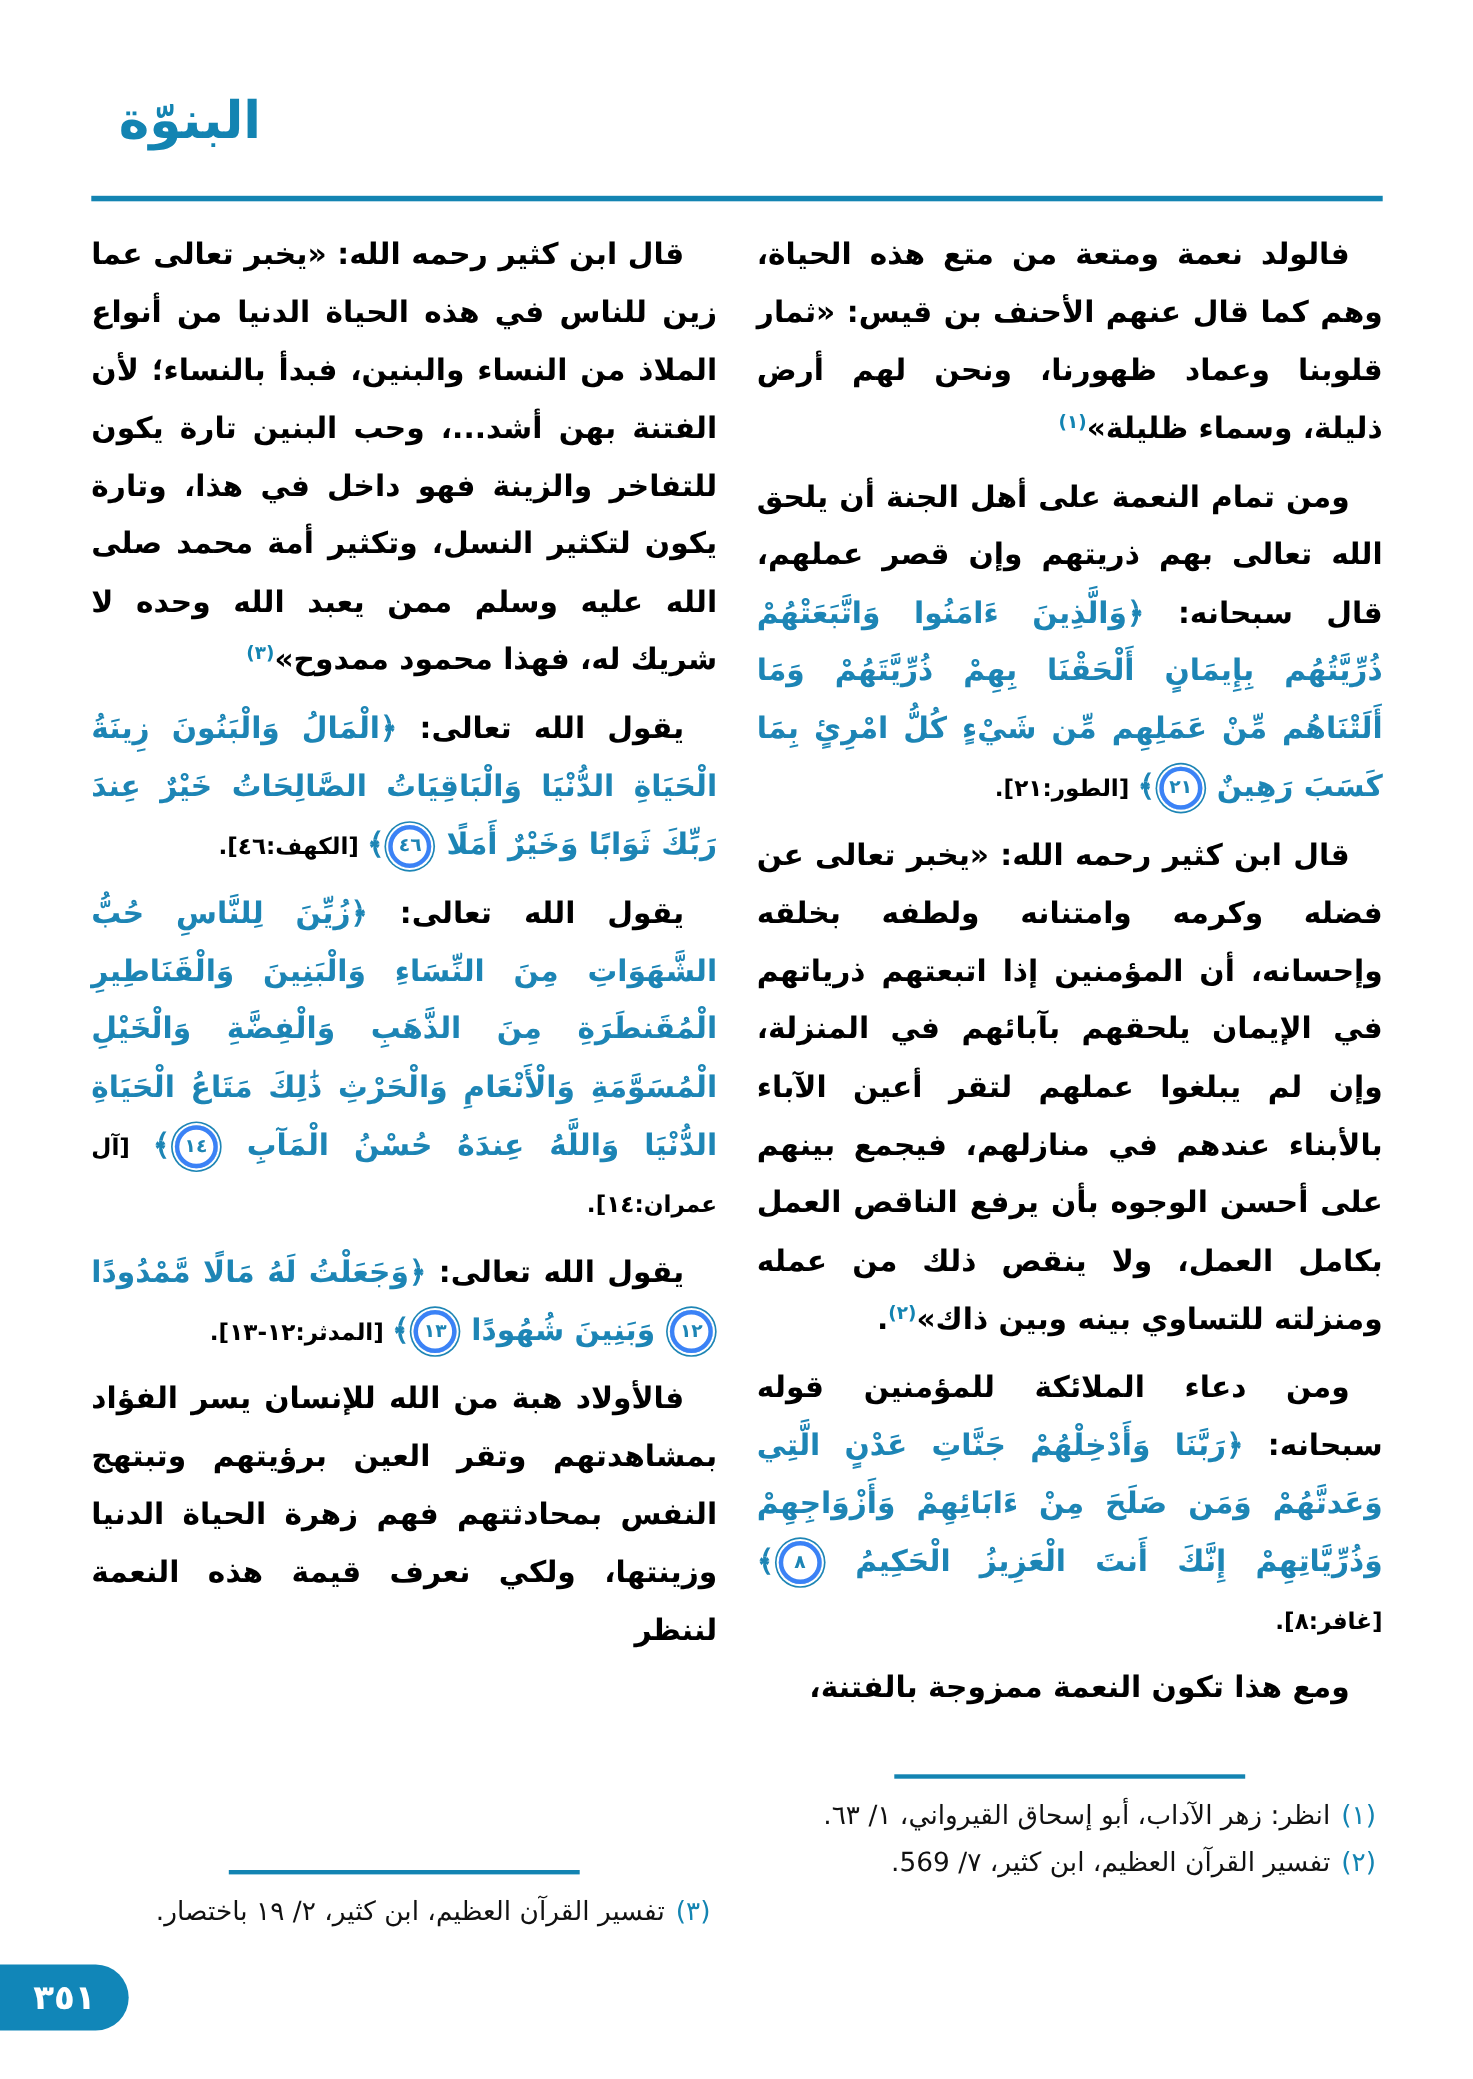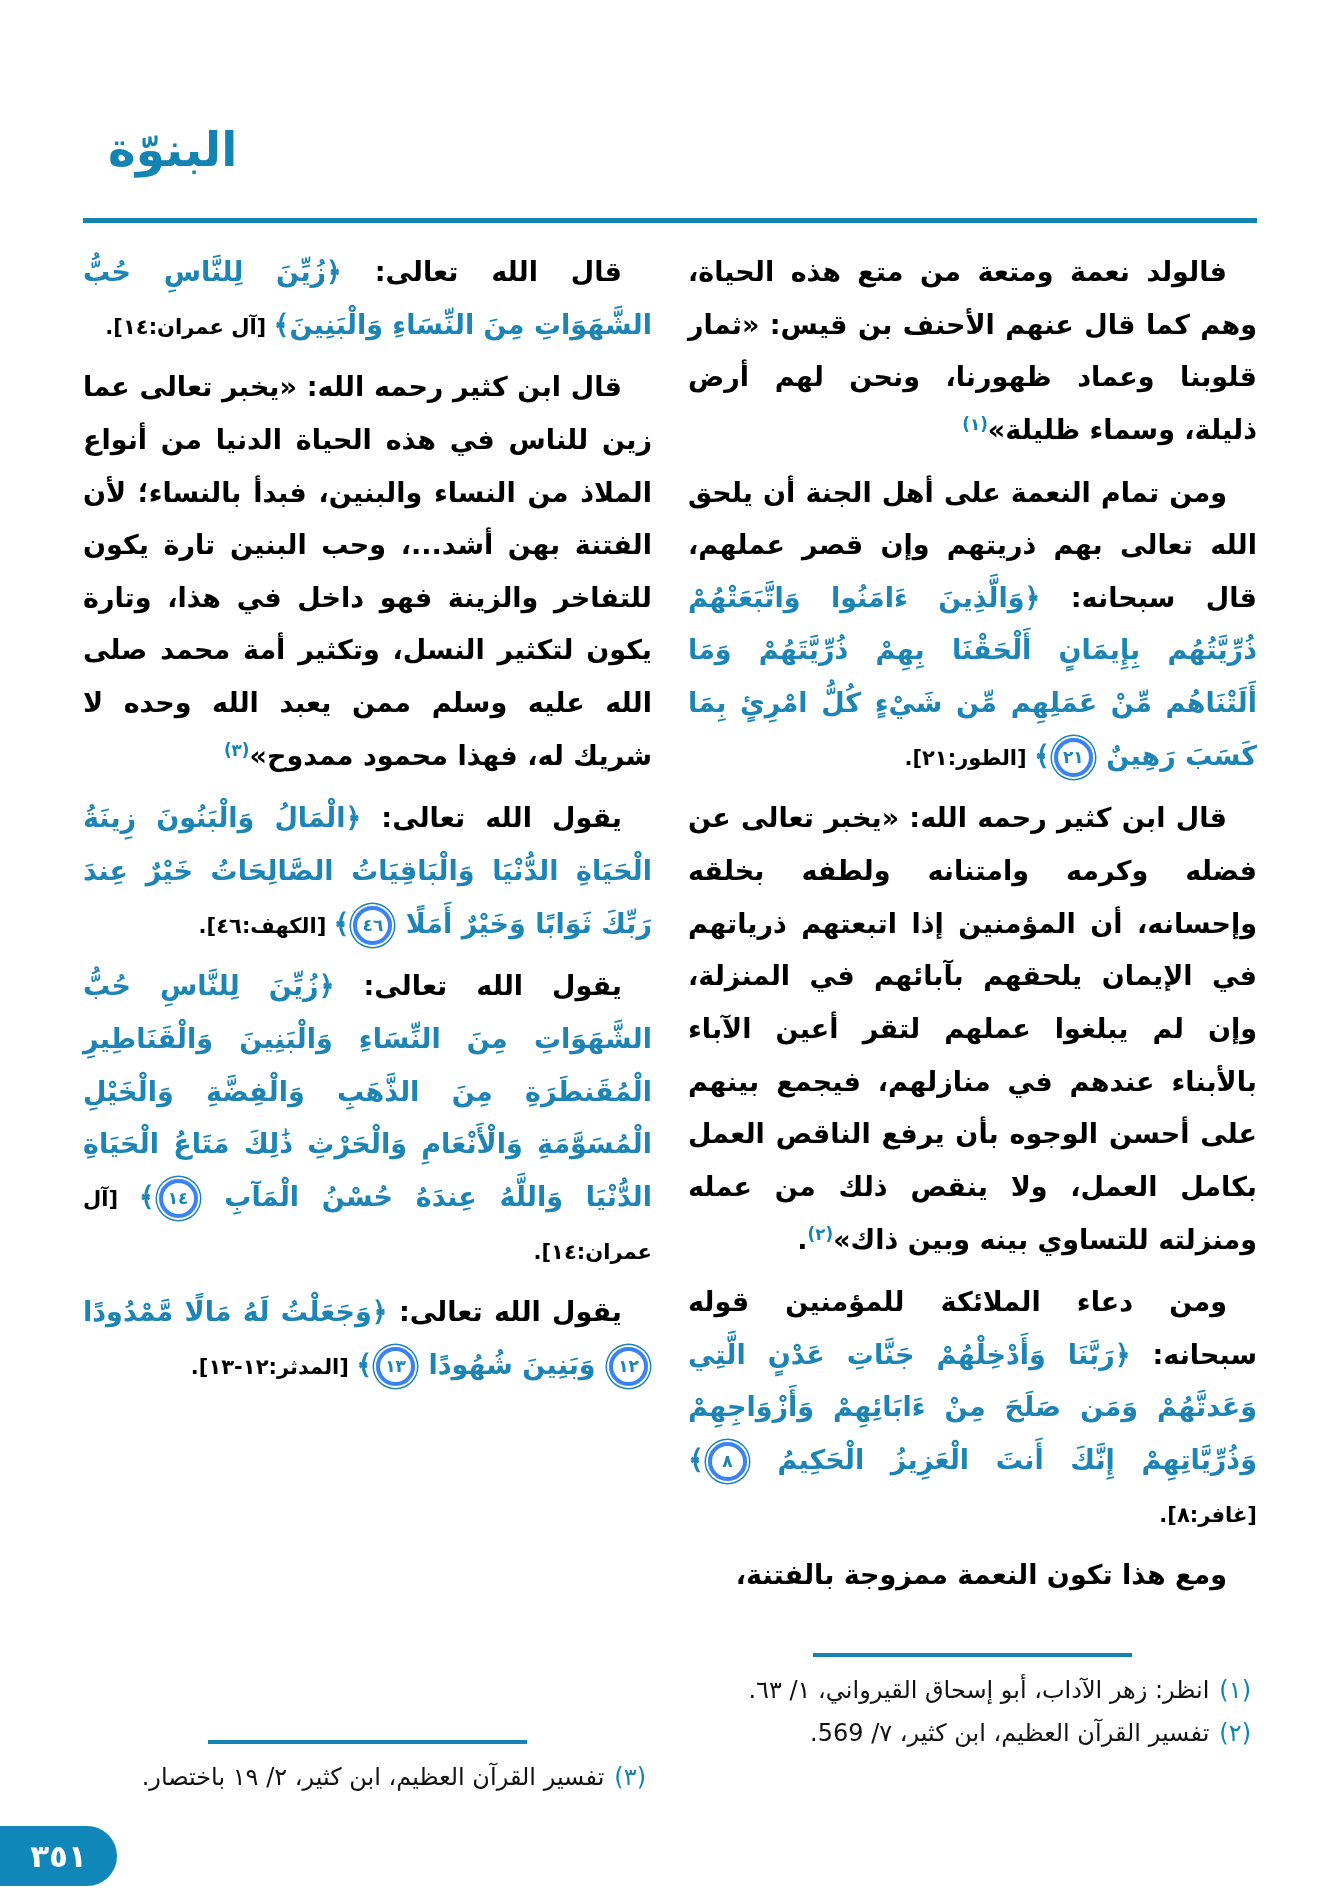--- a/index.html
+++ b/index.html
@@ -1,20 +1,20 @@
 <!DOCTYPE html>
 <html dir="rtl" lang="ar"><head>
 <meta charset="utf-8">
 <style>
   html,body{margin:0;padding:0;}
   body{
     width:1339px;height:1890px;background:#ffffff;position:relative;overflow:hidden;
     font-family:"DejaVu Sans", sans-serif;
   }
-  .page{position:absolute;inset:0;margin-top:40px;}
+  .page{position:absolute;inset:0;}
   .page-title{
     position:absolute;top:86px;left:108px;color:#1384b2;
     font-size:47px;font-weight:bold;line-height:1;
   }
   .header-rule{position:absolute;top:178px;left:83px;width:1174px;height:5px;background:#1384b2;}
   .columns{
     position:absolute;top:206px;left:83px;width:1174px;height:1556px;
     display:flex;flex-direction:row;gap:36px;direction:rtl;
   }
   .column{flex:1 1 0;display:flex;flex-direction:column;min-width:0;}
@@ -77,25 +77,25 @@
             <div class="footnote">
               <span class="fn-num">(٢)</span>
               <span class="fn-text">تفسير القرآن العظيم، ابن كثير، ٧/ 569.</span>
             </div>
           </div>
       </div>
     </div>
 
     <div class="column">
       <div class="paras">
-          <p class="para indent"><span class="seg-text">قال الله تعالى: </span><span class="seg-quran">﴿زُيِّنَ لِلنَّاسِ حُبُّ الشَّهَوَاتِ مِنَ النِّسَاءِ وَالْبَنِينَ﴾</span><span class="seg-qref"> [آل عمران:١٤].</span></p>
           <p class="para indent"><span class="seg-text">قال ابن كثير رحمه الله: «يخبر تعالى عما زين للناس في هذه الحياة الدنيا من أنواع الملاذ من النساء والبنين، فبدأ بالنساء؛ لأن الفتنة بهن أشد...، وحب البنين تارة يكون للتفاخر والزينة فهو داخل في هذا، وتارة يكون لتكثير النسل، وتكثير أمة محمد صلى الله عليه وسلم ممن يعبد الله وحده لا شريك له، فهذا محمود ممدوح»</span><span class="seg-fnref">(٣)</span></p>
           <p class="para indent"><span class="seg-text">يقول الله تعالى: </span><span class="seg-quran">﴿الْمَالُ وَالْبَنُونَ زِينَةُ الْحَيَاةِ الدُّنْيَا وَالْبَاقِيَاتُ الصَّالِحَاتُ خَيْرٌ عِندَ رَبِّكَ ثَوَابًا وَخَيْرٌ أَمَلًا </span><span class="marker">٤٦</span><span class="seg-quran">﴾</span><span class="seg-qref"> [الكهف:٤٦].</span></p>
           <p class="para indent"><span class="seg-text">يقول الله تعالى: </span><span class="seg-quran">﴿زُيِّنَ لِلنَّاسِ حُبُّ الشَّهَوَاتِ مِنَ النِّسَاءِ وَالْبَنِينَ وَالْقَنَاطِيرِ الْمُقَنطَرَةِ مِنَ الذَّهَبِ وَالْفِضَّةِ وَالْخَيْلِ الْمُسَوَّمَةِ وَالْأَنْعَامِ وَالْحَرْثِ ذَٰلِكَ مَتَاعُ الْحَيَاةِ الدُّنْيَا وَاللَّهُ عِندَهُ حُسْنُ الْمَآبِ </span><span class="marker">١٤</span><span class="seg-quran">﴾</span><span class="seg-qref"> [آل عمران:١٤].</span></p>
           <p class="para indent"><span class="seg-text">يقول الله تعالى: </span><span class="seg-quran">﴿وَجَعَلْتُ لَهُ مَالًا مَّمْدُودًا </span><span class="marker">١٢</span><span class="seg-quran"> وَبَنِينَ شُهُودًا </span><span class="marker">١٣</span><span class="seg-quran">﴾</span><span class="seg-qref"> [المدثر:١٢-١٣].</span></p>
+          <p class="para indent"><span class="seg-text">فالأولاد هبة من الله للإنسان يسر الفؤاد بمشاهدتهم وتقر العين برؤيتهم وتبتهج النفس بمحادثتهم فهم زهرة الحياة الدنيا وزينتها، ولكي نعرف قيمة هذه النعمة لننظر</span></p>
         </div>
       <div class="footnotes">
         <div class="fn-rule"></div>
         <div class="fn-list">
             <div class="footnote">
               <span class="fn-num">(٣)</span>
               <span class="fn-text">تفسير القرآن العظيم، ابن كثير، ٢/ ١٩ باختصار.</span>
             </div>
           </div>
       </div>

